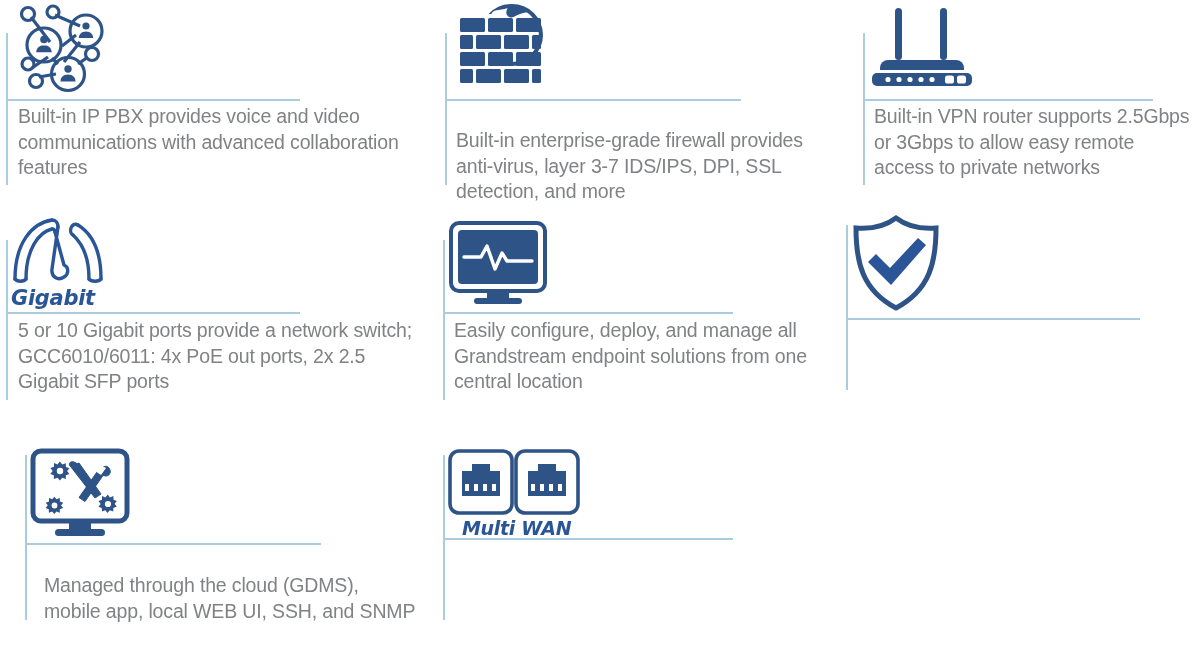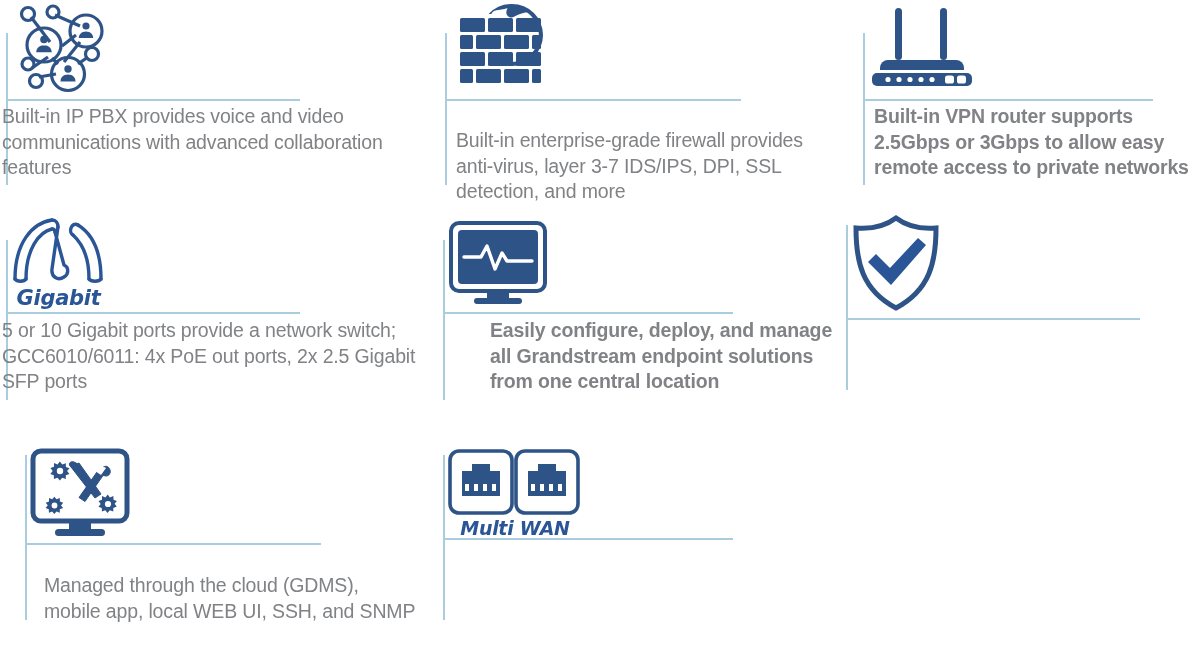--- a/index.html
+++ b/index.html
@@ -48,54 +48,54 @@
   .row3 .rule-horizontal { top: 110px; }
 
   .col1 .rule-horizontal { width: 294px; }
   .col2 .rule-horizontal { width: 296px; }
   .col3 .rule-horizontal { width: 290px; }
 
   .icon-wrap {
     position: absolute;
     display: flex;
     flex-direction: column;
-    align-items: center;
+    align-items: flex-start;
     justify-content: flex-end;
   }
   .row1 .icon-wrap { left: 8px; top: 2px; height: 92px; }
   .row2 .icon-wrap { left: 8px; top: 8px; height: 96px; }
   .row3 .icon-wrap { left: 8px; top: 8px; height: 96px; }
 
   .icon-wrap svg { display: block; }
 
   .wordmark {
     font-family: "DejaVu Sans", sans-serif;
     font-weight: bold;
     font-style: italic;
     color: #2a5596;
     letter-spacing: -0.3px;
     line-height: 1;
   }
   .wordmark.gigabit { font-size: 21px; margin-top: 3px; margin-left: 1px; }
-  .wordmark.multiwan { font-size: 19px; margin-top: 2px; margin-left: 2px; }
+  .wordmark.multiwan { font-size: 19px; margin-top: 2px; margin-left: 14px; }
 
   .caption {
     position: absolute;
-    left: 2px;
+    left: 18px;
     right: 4px;
     color: #808285;
     font-size: 19.5px;
     line-height: 1.32;
     letter-spacing: -0.15px;
   }
   .row1 .caption { top: 104px; }
   .row2 .caption { top: 316px; }
   .row3 .caption { top: 115px; }
 
-  .col3 .caption { left: 20px; right: 2px; font-weight: bold; }
+  .col3 .caption { left: 20px; right: 2px; }
   .col2 .caption { left: 20px; margin-top: 24px; }
 </style>
 </head>
 <body>
 
 <div id="features-grid">
 
   <div class="feature-cell row1 col1">
     <div class="rule-vertical"></div>
     <div class="rule-horizontal"></div>
@@ -217,21 +217,21 @@
     <div class="rule-horizontal" style="left:23px;top:112px;"></div>
     <div class="icon-wrap" style="left:28px;top:10px;height:96px;">
       <svg width="100" height="86" viewBox="0 0 100 86">
         <rect x="3" y="3" width="94" height="68" rx="8" fill="none" stroke="#2e5387" stroke-width="4"></rect>
         <rect x="10" y="10" width="80" height="54" rx="4" fill="#2e5387"></rect>
         <path d="M16 37 H33 L39 26 L47 49 L54 33 L59 41 H84" fill="none" stroke="#ffffff" stroke-width="3.4" stroke-linecap="round" stroke-linejoin="round"></path>
         <rect x="39" y="71" width="22" height="8" fill="#2e5387"></rect>
         <rect x="26" y="78" width="48" height="6" rx="3" fill="#2e5387"></rect>
       </svg>
     </div>
-    <div class="caption" style="left:34px;top:118px;margin-left:36px;">Easily configure, deploy, and manage all Grandstream endpoint solutions from one central location</div>
+    <div class="caption" style="left:34px;top:118px;">Easily configure, deploy, and manage all Grandstream endpoint solutions from one central location</div>
   </div>
 
   <div class="feature-cell row3 col1">
     <div class="rule-vertical" style="top:25px;height:165px;"></div>
     <div class="rule-horizontal" style="top:118px;"></div>
     <div class="icon-wrap" style="left:10px;top:8px;height:104px;">
       <svg width="92" height="98" viewBox="0 0 92 98">
         <path d="M46 4 C34 13 18 15 6 14 C6 48 12 76 46 94 C80 76 86 48 86 14 C74 15 58 13 46 4 Z" fill="none" stroke="#2e5387" stroke-width="5"></path>
         <path d="M18 48 L26 40 L40 54 L68 24 L76 31 L41 71 Z" fill="#2a5596"></path>
       </svg>

